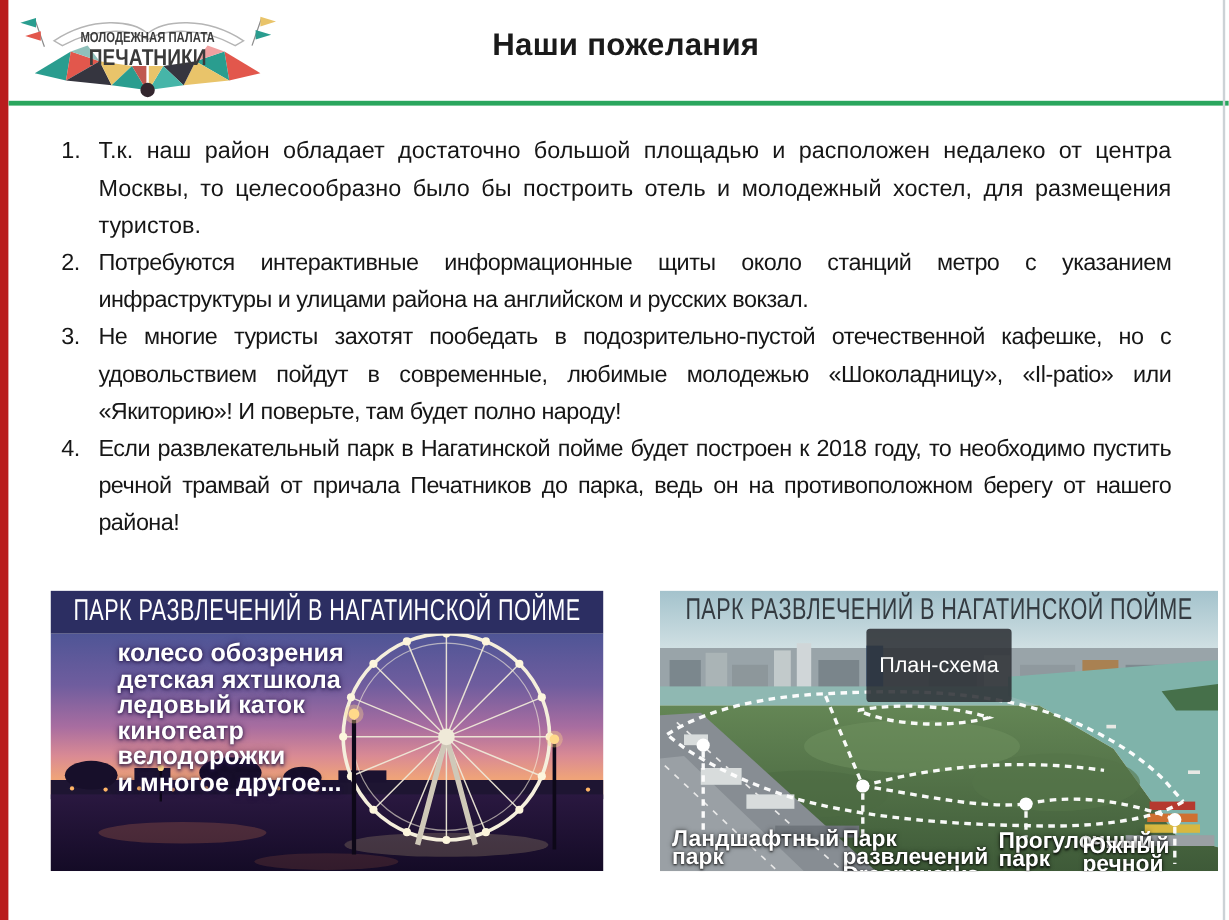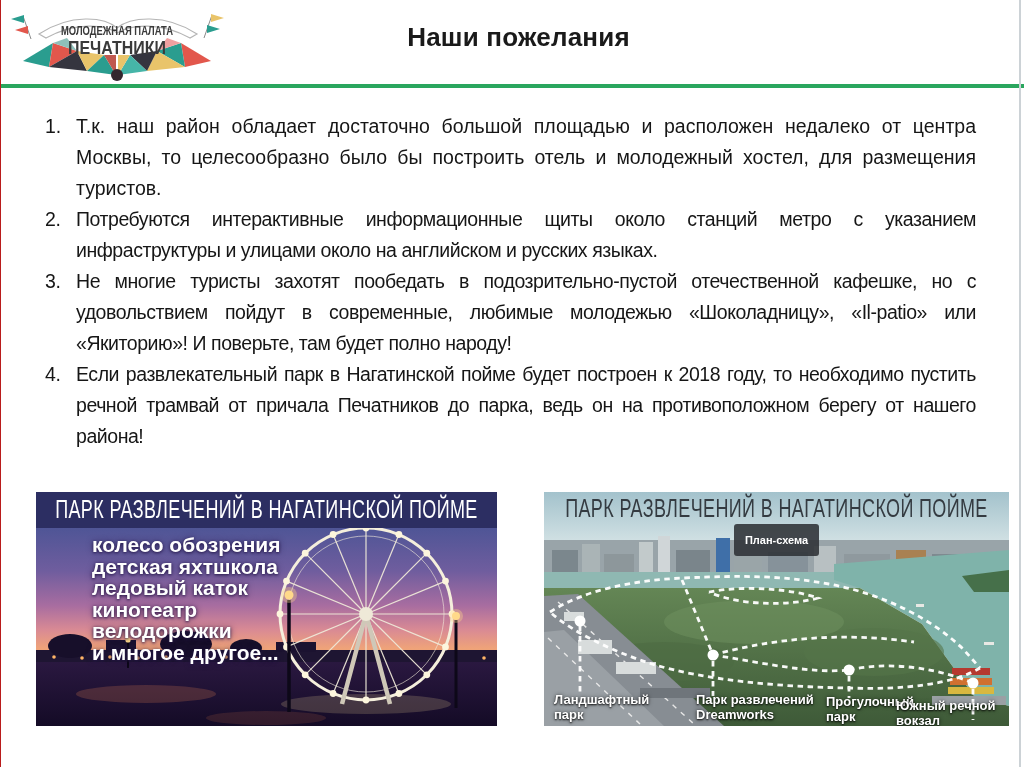--- a/index.html
+++ b/index.html
@@ -1,19 +1,19 @@
 <!DOCTYPE html>
 <html><head>
 <meta charset="utf-8">
 <style>
   html,body{margin:0;padding:0;background:#fff;}
   .slide{
     position:relative;width:1024px;height:767px;background:#ffffff;overflow:hidden;
     font-family:"Liberation Sans","DejaVu Sans",sans-serif;
-    border-left:1px solid #b91c1c;
+    border-left:7px solid #b91c1c;
     box-sizing:border-box;
   }
   .right-edge{position:absolute;top:0;right:3px;width:2px;height:767px;background:#ccd2d6;}
   
   .logo-wrap{position:absolute;left:8px;top:3px;width:218px;height:80px;}
   .slide-title{
     position:absolute;left:0;right:0;top:22px;text-align:center;
     font-size:26px;font-weight:bold;color:#1a1a1a;letter-spacing:0.2px;padding-left:12px;
   }
   .green-rule{position:absolute;left:0;top:84px;width:1024px;height:4px;background:#2aa65e;}
@@ -31,23 +31,23 @@
   .poster-title{position:absolute;left:0;right:0;display:flex;justify-content:center;pointer-events:none;}
   .poster-title span{transform:scaleX(0.72);transform-origin:center;white-space:nowrap;
         font-size:25px;font-weight:500;letter-spacing:0.5px;}
   .poster-left .poster-title{top:3px;}
   .poster-left .poster-title span{color:#ffffff;}
   .poster-right .poster-title{top:2px;}
   .poster-right .poster-title span{color:#343b41;}
   .features{position:absolute;left:56px;top:42px;color:#ffffff;font-weight:bold;font-size:21px;
         line-height:21.5px;text-shadow:0 1px 3px rgba(35,20,70,0.95),0 0 6px rgba(35,20,70,0.6);}
   .plan-badge-row{position:absolute;left:0;right:0;top:32px;display:flex;justify-content:center;}
-  .plan-badge{background:rgba(45,49,53,0.88);color:#fff;font-weight:bold;font-size:11px;
-        padding:10px 11px;border-radius:3px;}
-  .map-label{position:absolute;color:#fff;font-weight:bold;font-size:13px;line-height:15px;
+  .plan-badge{background:rgba(45,49,53,0.88);color:#fff;font-weight:normal;font-size:18px;
+        padding:20px 11px;border-radius:3px;}
+  .map-label{position:absolute;color:#fff;font-weight:bold;font-size:19px;line-height:15px;
         text-shadow:0 1px 2px rgba(0,0,0,0.9),0 0 4px rgba(0,0,0,0.55);}
   .lbl-1{left:10px;top:200px;width:100px;}
   .lbl-2{left:152px;top:200px;width:118px;}
   .lbl-3{left:282px;top:202px;width:88px;}
   .lbl-4{left:352px;top:206px;width:108px;}
 </style>
 </head>
 <body>
 
 <div class="slide">
@@ -91,21 +91,21 @@
   <div class="slide-title">Наши пожелания</div>
   <div class="green-rule"></div>
 
   <div class="wishes">
     <div class="wish">
       <span class="num">1.</span>
       <span>Т.к. наш район обладает достаточно большой площадью и расположен недалеко от центра Москвы, то целесообразно было бы построить отель и молодежный хостел, для размещения туристов.</span>
     </div>
     <div class="wish condensed">
       <span class="num">2.</span>
-      <span>Потребуются интерактивные информационные щиты около станций метро с указанием инфраструктуры и улицами около на английском и русских языках.</span>
+      <span>Потребуются интерактивные информационные щиты около станций метро с указанием инфраструктуры и улицами района на английском и русских вокзал.</span>
     </div>
     <div class="wish condensed">
       <span class="num">3.</span>
       <span>Не многие туристы захотят пообедать в подозрительно-пустой отечественной кафешке, но с удовольствием пойдут в современные, любимые молодежью «Шоколадницу», «Il-patio» или «Якиторию»! И поверьте, там будет полно народу!</span>
     </div>
     <div class="wish condensed">
       <span class="num">4.</span>
       <span>Если развлекательный парк в Нагатинской пойме будет построен к 2018 году, то необходимо пустить речной трамвай от причала Печатников до парка, ведь он на противоположном берегу от нашего района!</span>
     </div>
   </div>

